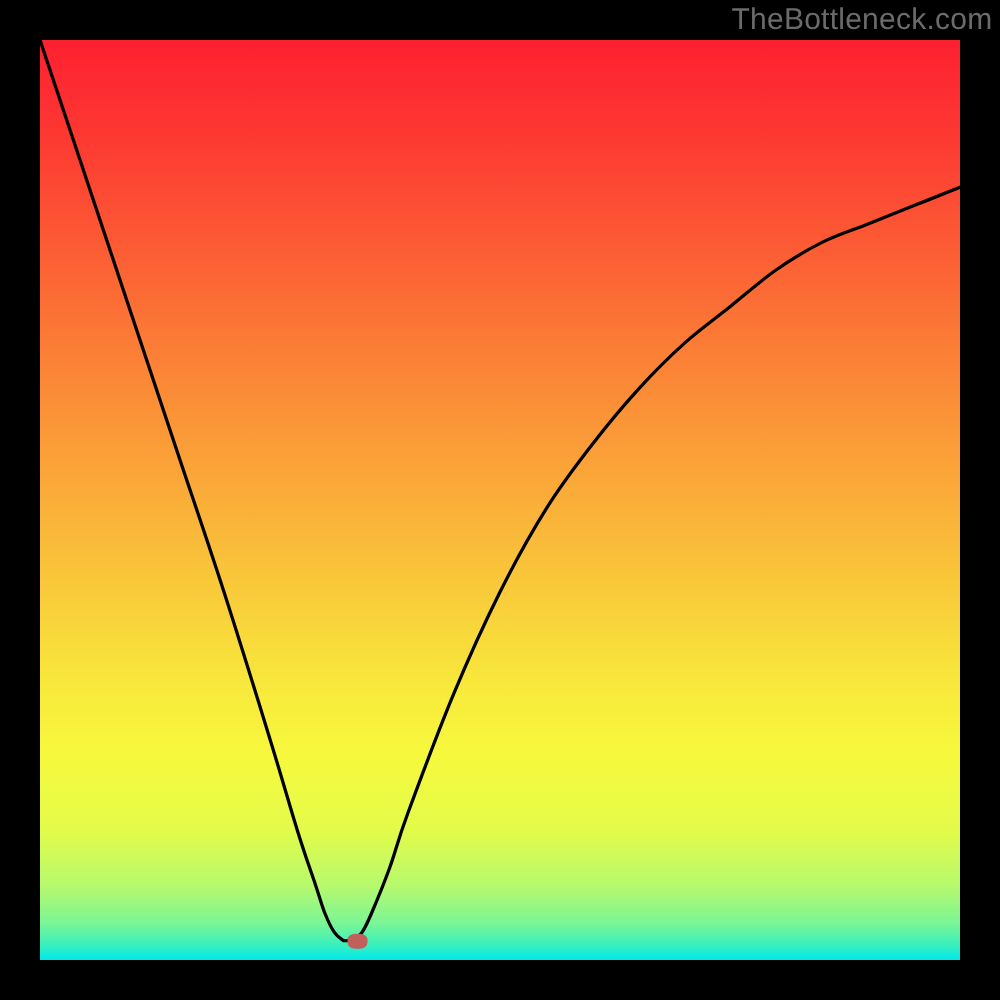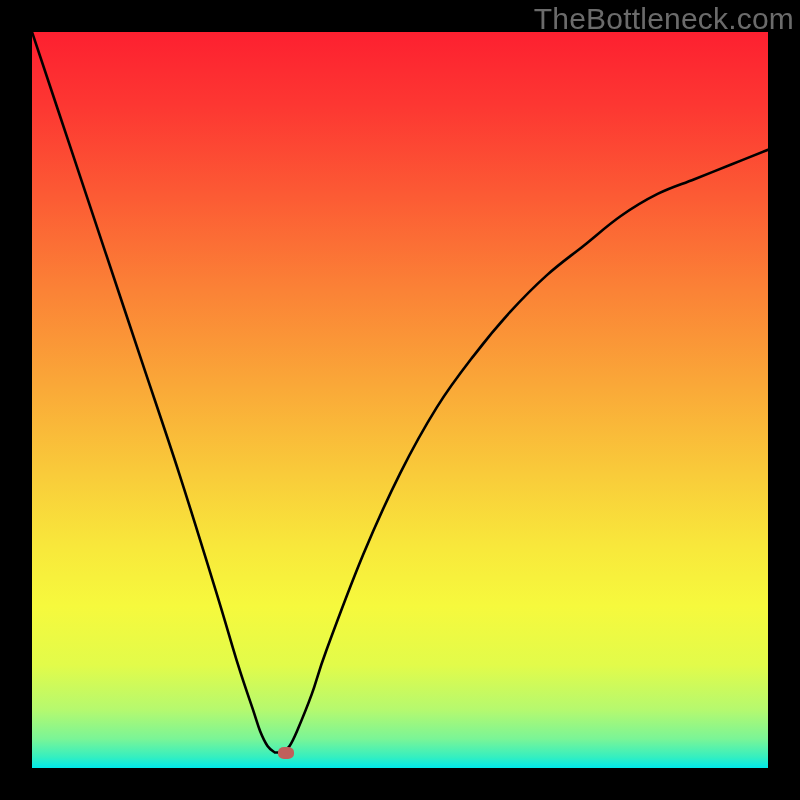--- a/index.html
+++ b/index.html
@@ -27,21 +27,21 @@
   }
   .gradient-bg {
     position: absolute;
     inset: 0;
   }
   .attribution {
     position: absolute;
     top: 2px;
     right: 6px;
     color: #6b6b6b;
-    font-size: 30px;
+    font-size: 24px;
     letter-spacing: 0.2px;
     font-weight: 500;
   }
   .curve {
     position: absolute;
     inset: 0;
   }
   .marker {
     position: absolute;
     width: 16px;

